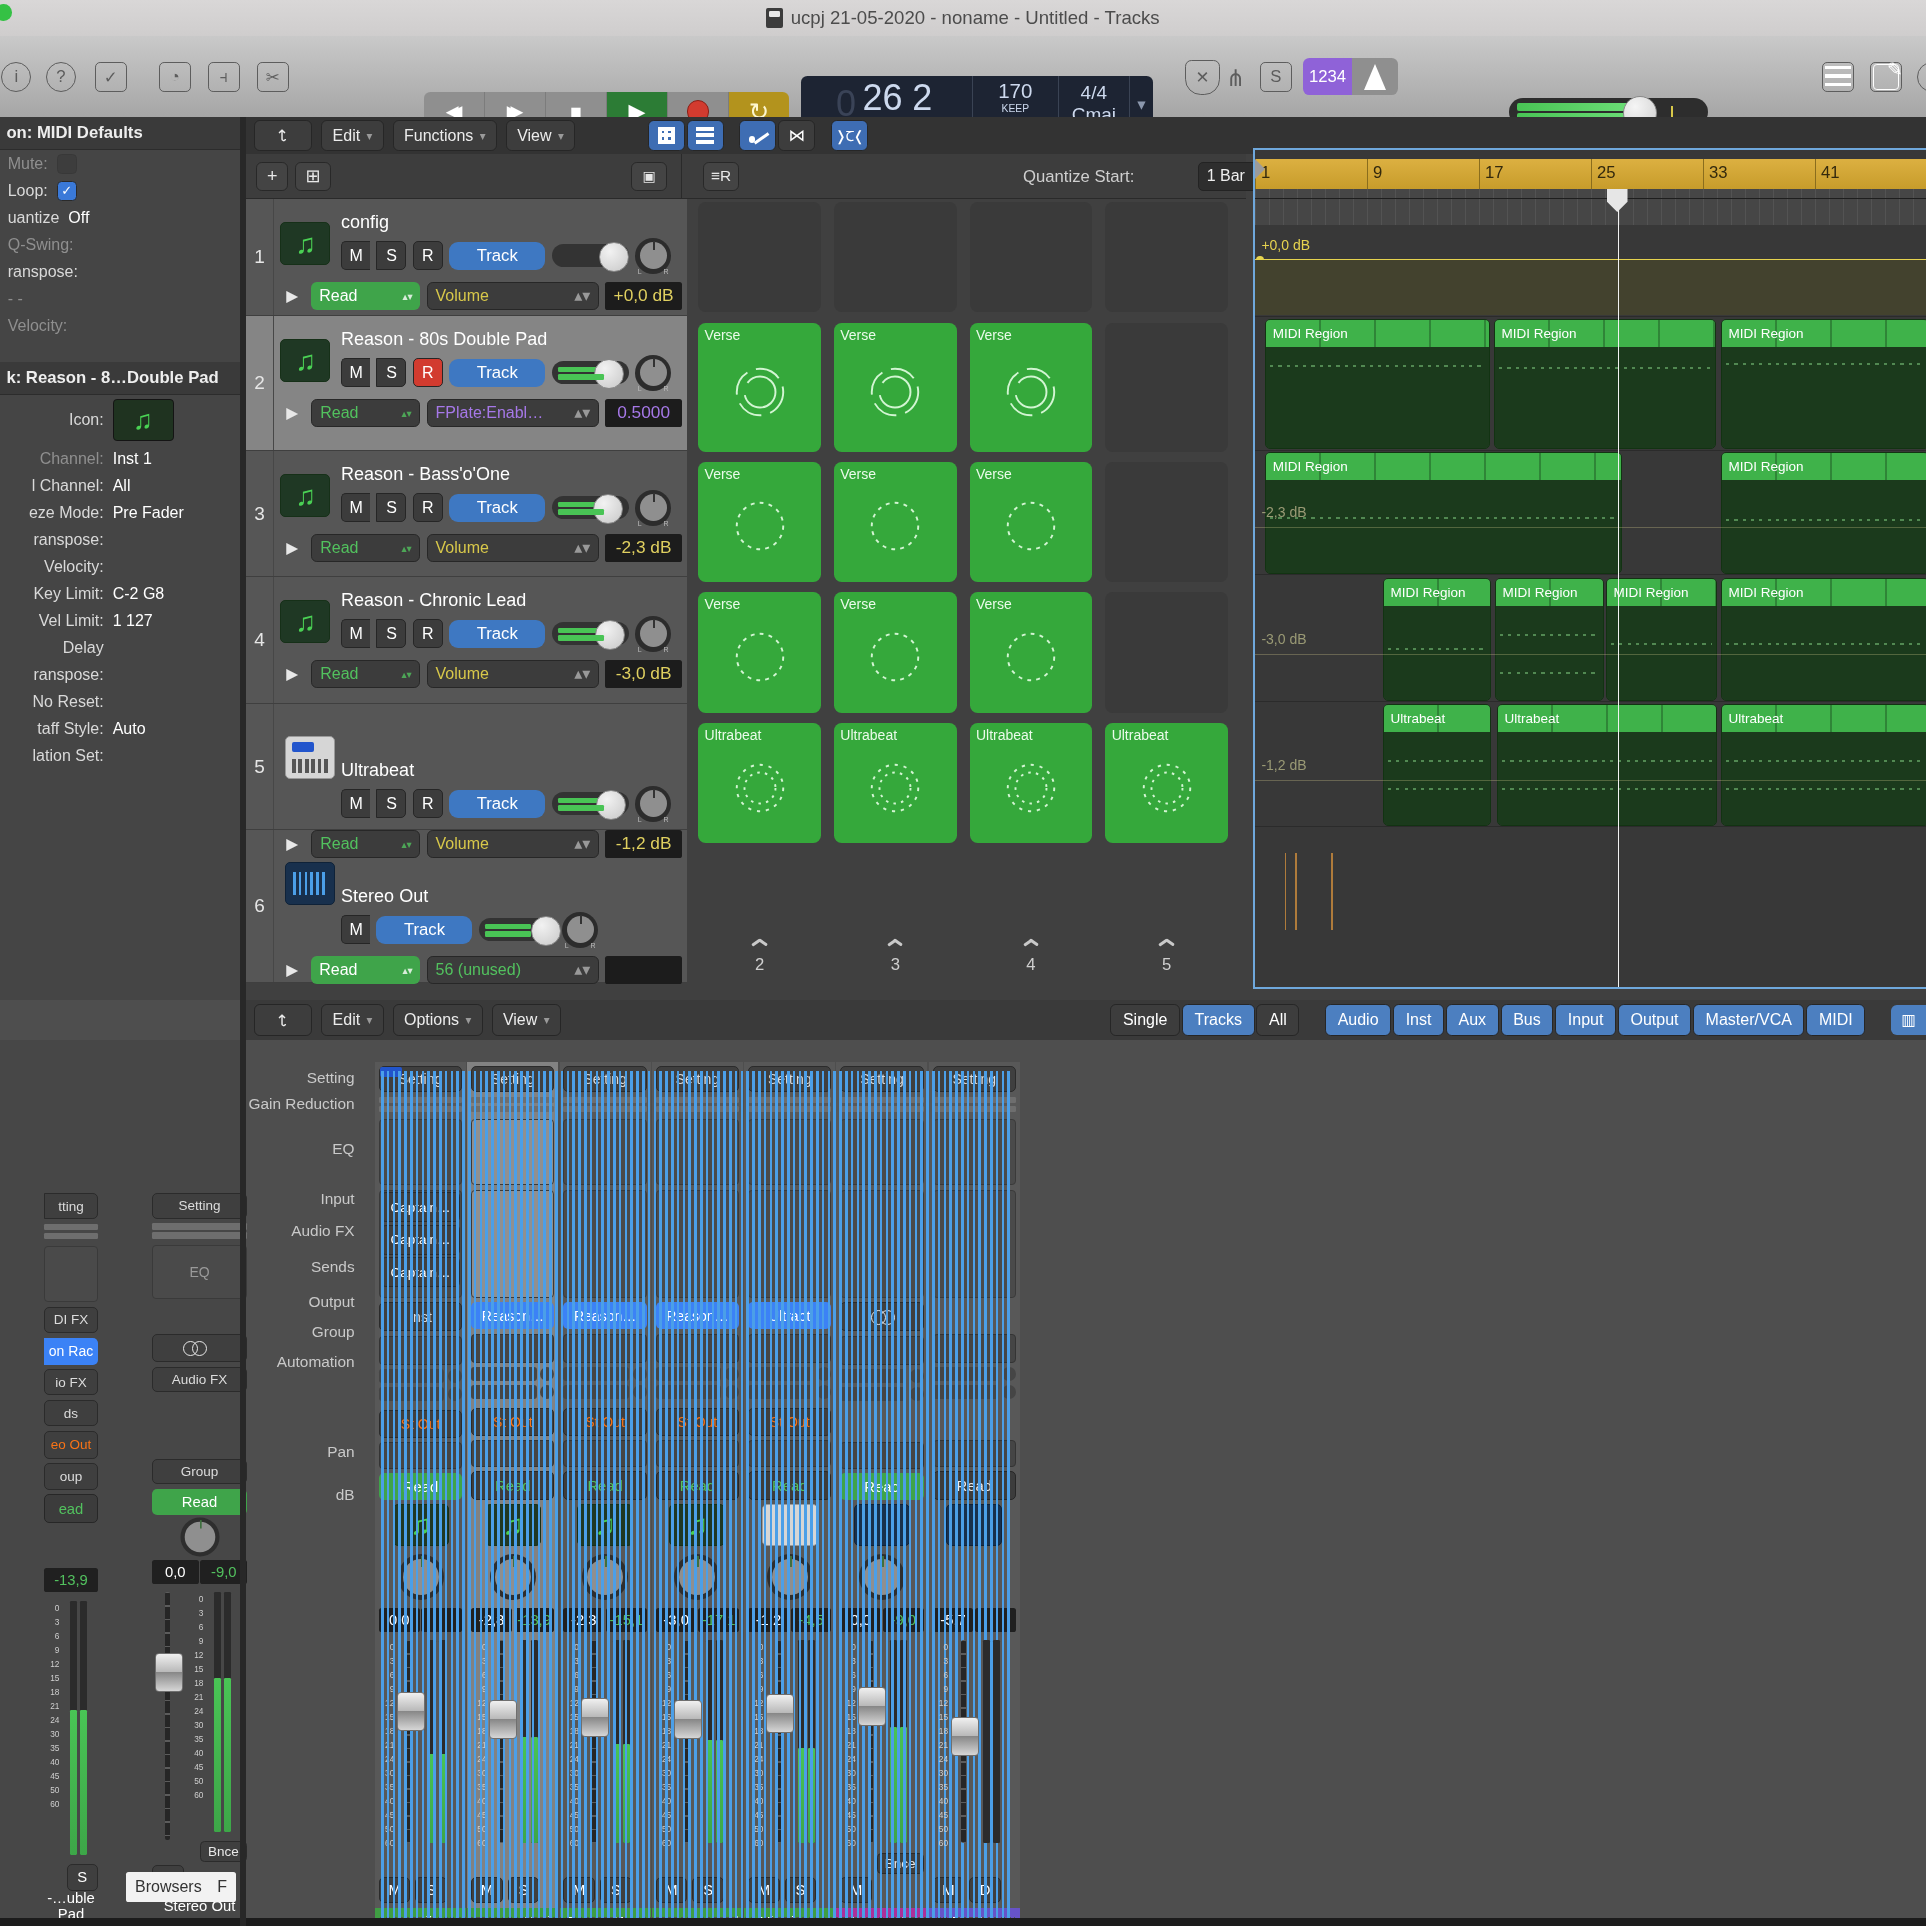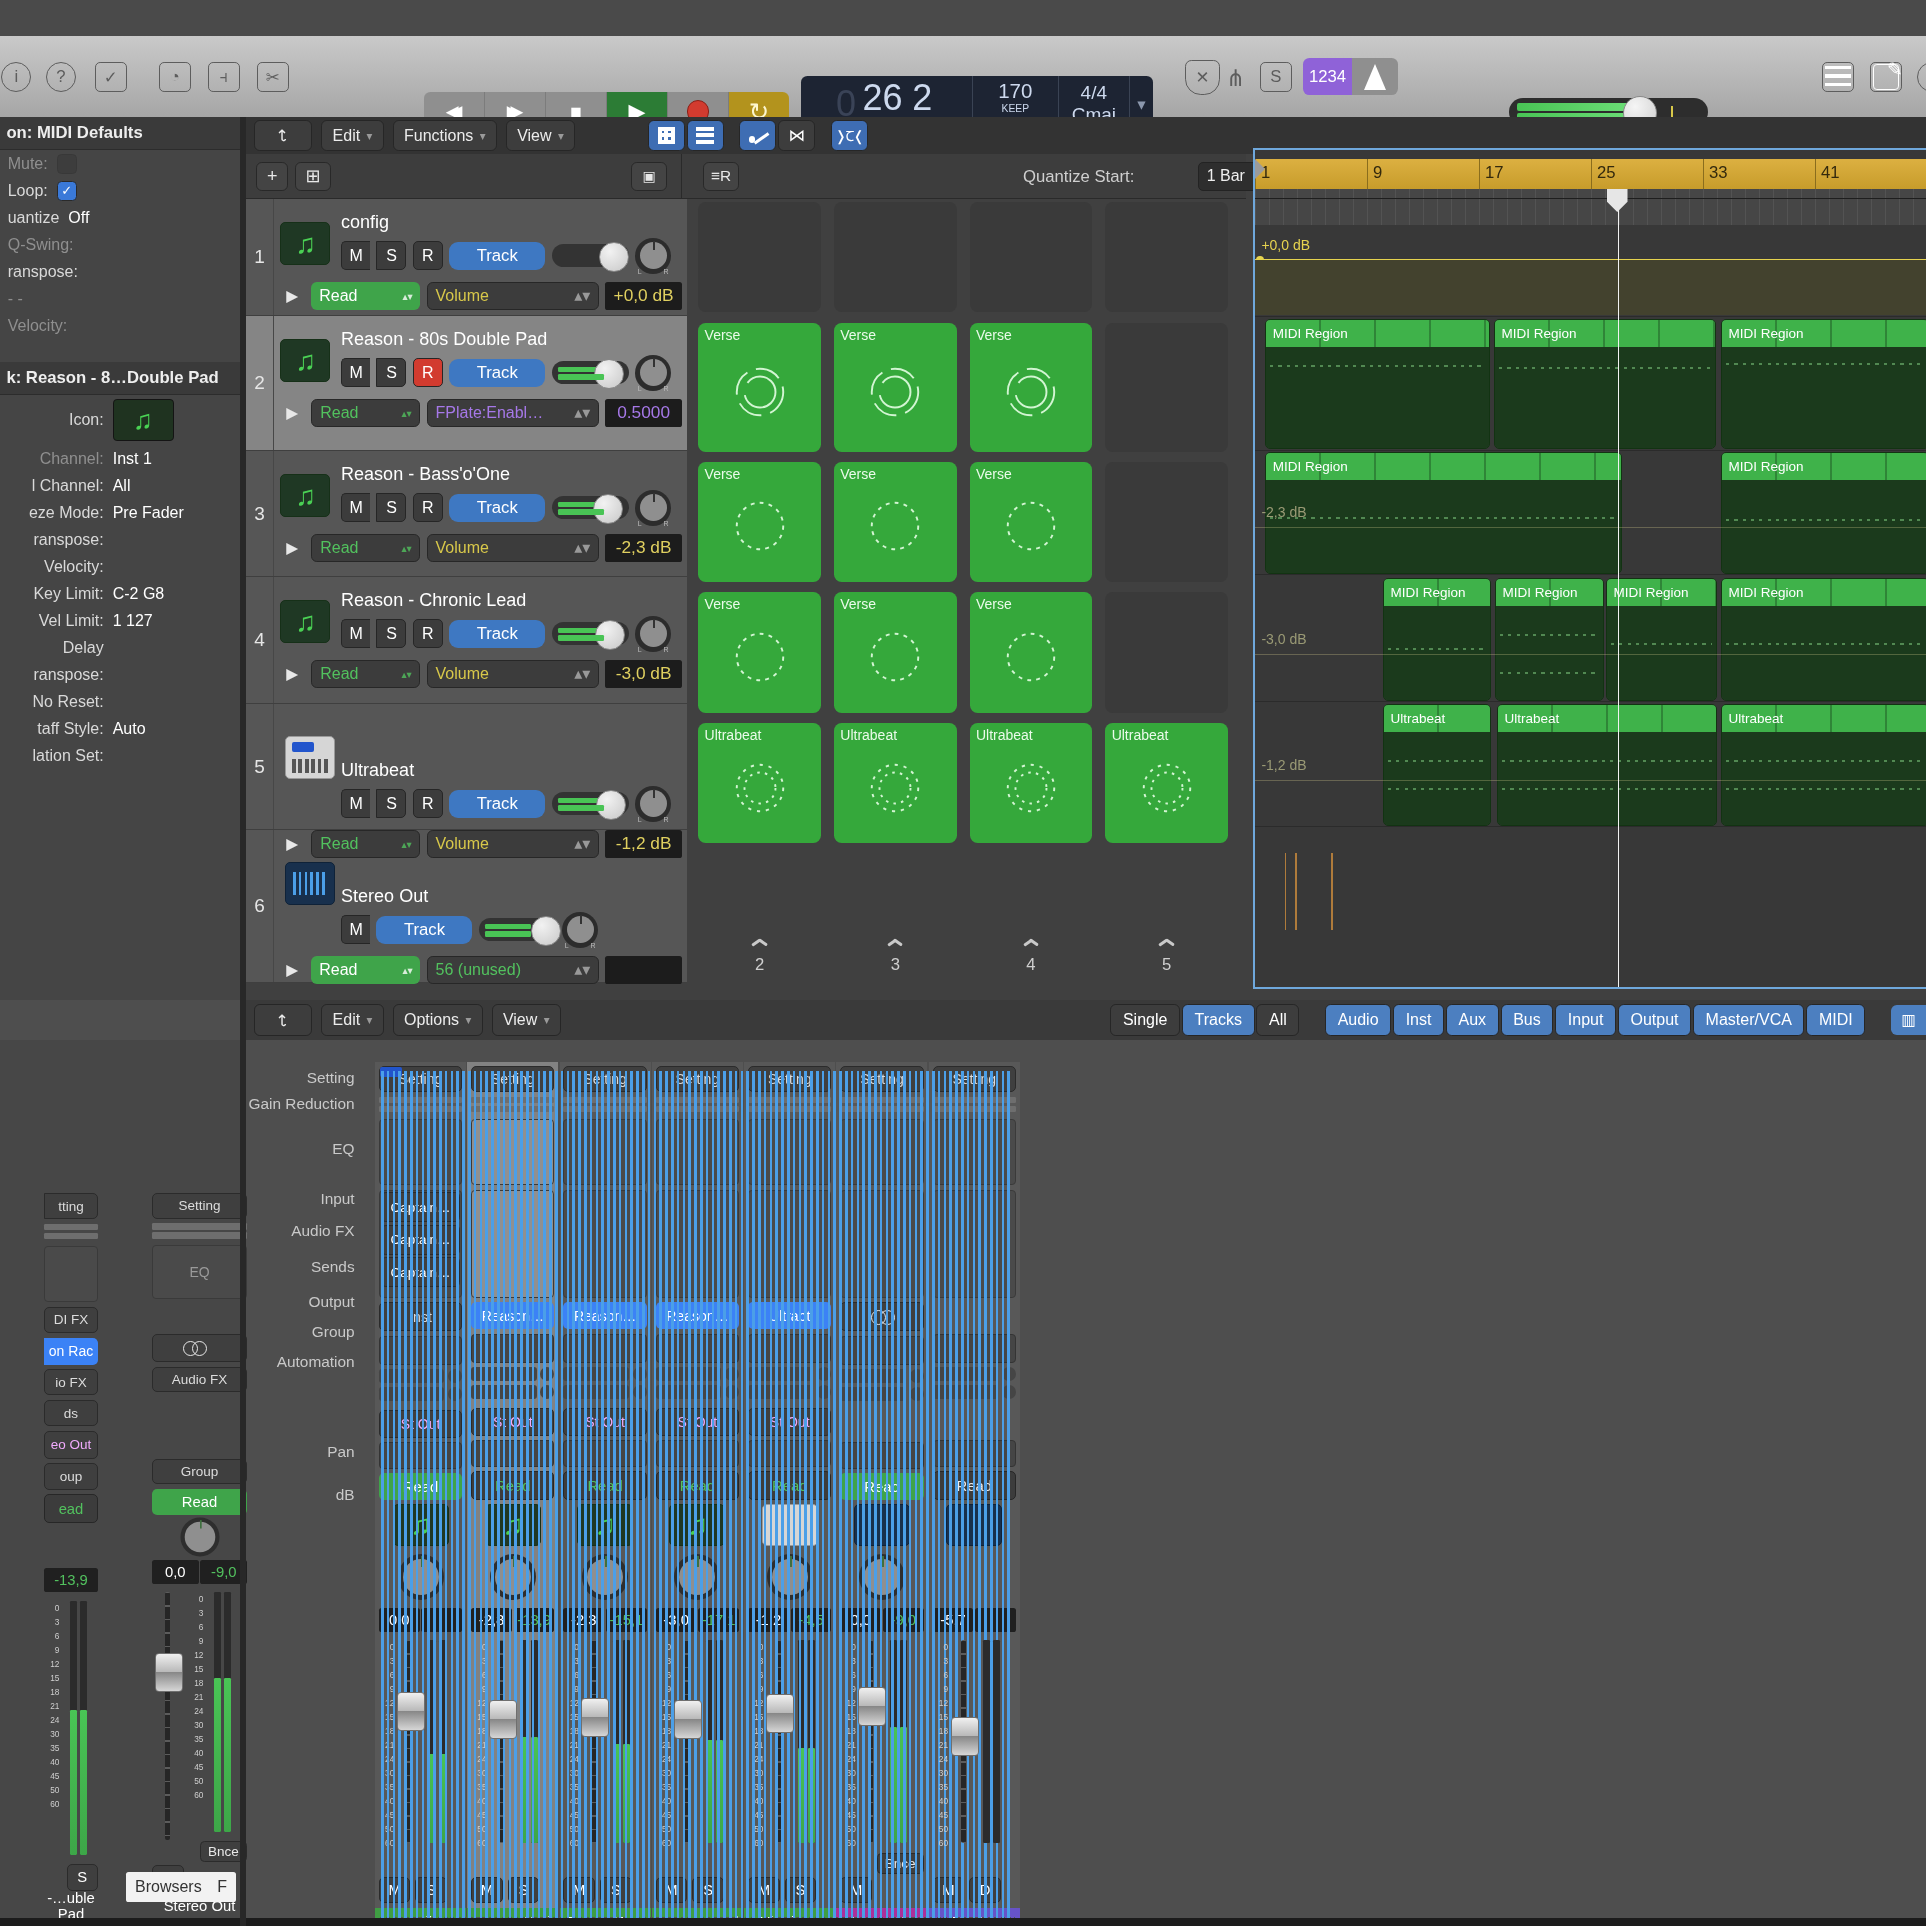--- a/index.html
+++ b/index.html
@@ -231,21 +231,21 @@
   .input-blue{background:#3b82f6;}
   .input-io{background:#3f3f3f;border:0.6px solid #2b2b2b;position:relative;}
   .input-io:before,.input-io:after{content:"";position:absolute;top:6.4px;width:13px;height:13px;border:1.9px solid #e8e8e8;border-radius:50%;}
   .input-io:before{left:29.5px;}.input-io:after{left:39px;}
   .input-none{visibility:hidden;}
   .s-afx{height:27px;background:#454545;border:0.6px solid #343434;border-radius:3.9px;}
   .s-sends{height:36px;display:flex;flex-direction:column;gap:3.9px;}
   .s-sends .srw{display:flex;gap:3.9px;align-items:center;}
   .s-sends .pill{flex:1;height:14px;background:#454545;border-radius:3.2px;}
   .s-sends .dot{width:14px;height:14px;border-radius:50%;background:#454545;}
-  .s-out{height:26px;background:#3f3f3f;border:0.6px solid #2b2b2b;border-radius:5.1px;color:#f0abfc;font-size:14px;display:flex;align-items:center;justify-content:center;}
+  .s-out{height:26px;background:#3f3f3f;border:0.6px solid #2b2b2b;border-radius:5.1px;color:#f97316;font-size:14px;display:flex;align-items:center;justify-content:center;}
   .s-out:empty{visibility:hidden;}
   .s-group{height:24.4px;background:#454545;border:0.6px solid #343434;border-radius:3.9px;}
   .s-read{height:27px;border-radius:5.1px;font-size:14.8px;display:flex;align-items:center;justify-content:center;}
   .s-icon{height:41px;display:flex;align-items:center;justify-content:center;}
   .s-icon .tile{width:54px;height:40px;border-radius:5.1px;display:flex;align-items:center;justify-content:center;}
   .s-pan{height:53px;display:flex;align-items:center;justify-content:center;}
   .s-pan .pk{position:relative;width:46px;height:46px;border-radius:50%;background:#2e2e2e;}
   .s-pan .pk:before{content:"";position:absolute;left:5.1px;top:5.1px;width:36px;height:36px;border-radius:50%;background:#8f8f8f;}
   .s-pan .pk:after{content:"";position:absolute;left:50%;top:2.6px;width:1.9px;height:10.3px;background:#3f6f3f;}
   .s-pan.no-pan .pk{visibility:hidden;}
@@ -284,20 +284,25 @@
   .p-name{font-size:14.8px;color:#fff;text-align:center;height:26px;display:flex;align-items:center;justify-content:center;}
   #tooltip{position:absolute;left:126px;top:872px;width:110px;height:29.5px;background:#f2f2f2;border-radius:2.6px;color:#333;
      display:flex;align-items:center;justify-content:space-between;padding:0 9px;font-size:16px;box-sizing:border-box;z-index:10;}
   #bottombar{position:absolute;left:0;top:918px;width:1926px;height:7.7px;background:#1c1c1c;}
 </style>
 </head>
 <body>
 
 <div id="app">
 
+  <div id="titlebar">
+    <span class="traffic"></span>
+    <span class="doc-ic"></span>
+    <span class="t">ucpj 21-05-2020 - noname - Untitled - Tracks</span>
+  </div>
 
   <div id="toolbar">
     <span class="tb-btn circ" style="left:1.3px;">i</span>
     <span class="tb-btn circ" style="left:46px;">?</span>
     <span class="tb-btn sq" style="left:95px;">✓</span>
     <span class="tb-btn sq" style="left:159px;">◔</span>
     <span class="tb-btn sq" style="left:208px;">⫞</span>
     <span class="tb-btn sq" style="left:257px;">✂</span>
 
     <div id="transport">

